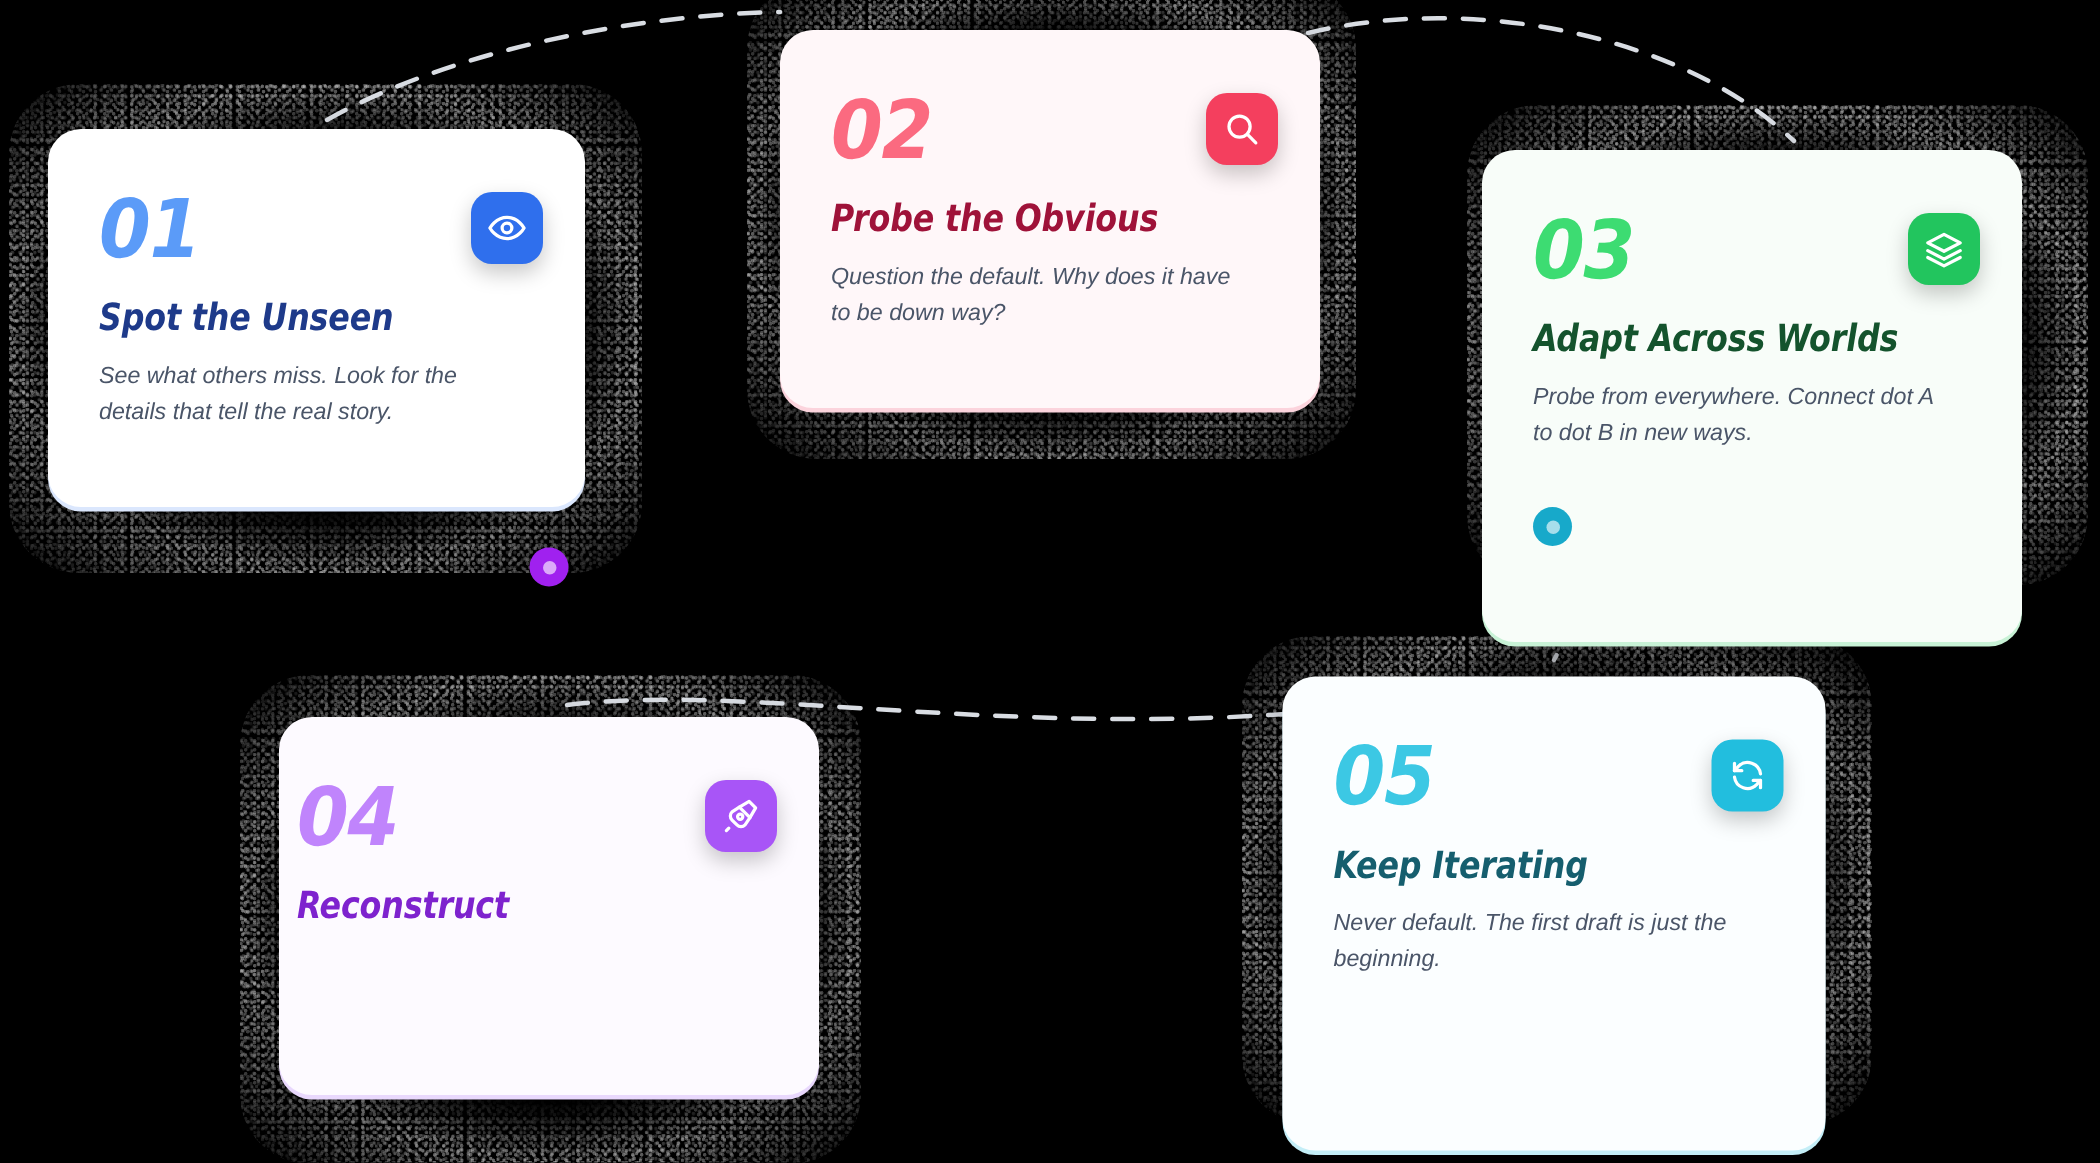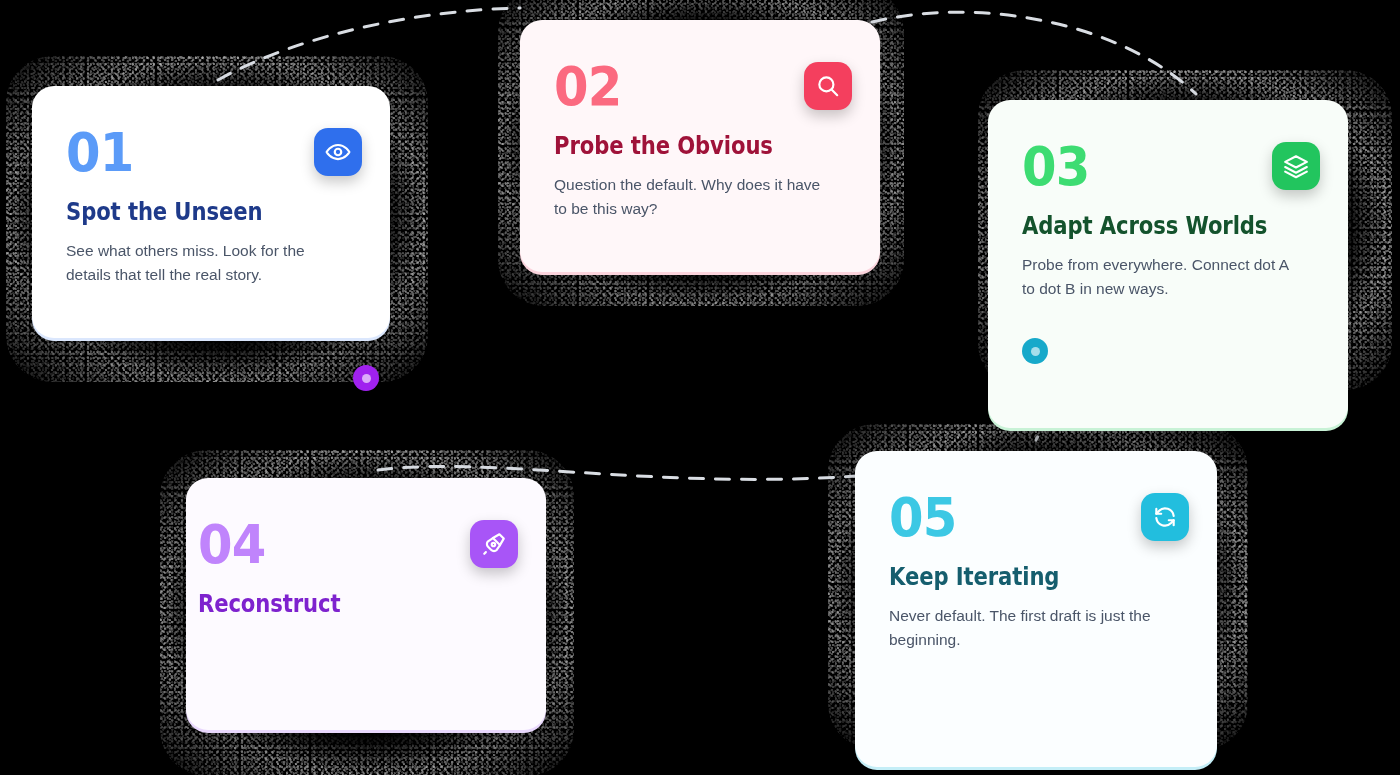--- a/index.html
+++ b/index.html
@@ -59,20 +59,21 @@
     position: absolute;
     border-radius: 22px;
     box-sizing: border-box;
     padding: 34px 34px 30px 34px;
     overflow: visible;
   }
   .card-inner {
     position: relative;
     width: 100%;
     height: 100%;
+    font-style: italic;
   }
 
   .num {
     font-family: "DejaVu Sans", sans-serif;
     font-weight: bold;
     font-size: 54px;
     line-height: 1;
     letter-spacing: -1px;
     margin: 0 0 4px 0;
     transform: scaleX(.92);
@@ -170,21 +171,21 @@
 
     <div class="card-inner">
       <div class="chip" style="right:-6px; top:2px; background:#f43f5e;">
         <svg width="26" height="26" viewBox="0 0 24 24" fill="none" stroke="#ffffff" stroke-width="2" stroke-linecap="round" stroke-linejoin="round">
           <circle cx="10.5" cy="10.5" r="6.5"></circle>
           <line x1="15.5" y1="15.5" x2="20.5" y2="20.5"></line>
         </svg>
       </div>
       <div class="num" style="color:#fb6a80;">02</div>
       <div class="title" style="color:#9f1239; margin-top:18px;">Probe the Obvious</div>
-      <p class="desc">Question the default. Why does it have to be this way?</p>
+      <p class="desc">Question the default. Why does it have to be down way?</p>
     </div>
   </div>
 
   <div class="card" style="left:988px; top:100px; width:360px; height:328px; background:#f8fdf9; box-shadow:0 3px 0 0 #c8f2d6, 0 18px 34px rgba(0,0,0,.35);">
 
     <div class="card-inner">
       <div class="chip" style="right:-6px; top:2px; background:#22c55e;">
         <svg width="26" height="26" viewBox="0 0 24 24" fill="none" stroke="#ffffff" stroke-width="2" stroke-linecap="round" stroke-linejoin="round">
           <polygon points="12,3 22,8.2 12,13.4 2,8.2"></polygon>
           <polyline points="2,13 12,18.2 22,13"></polyline>

